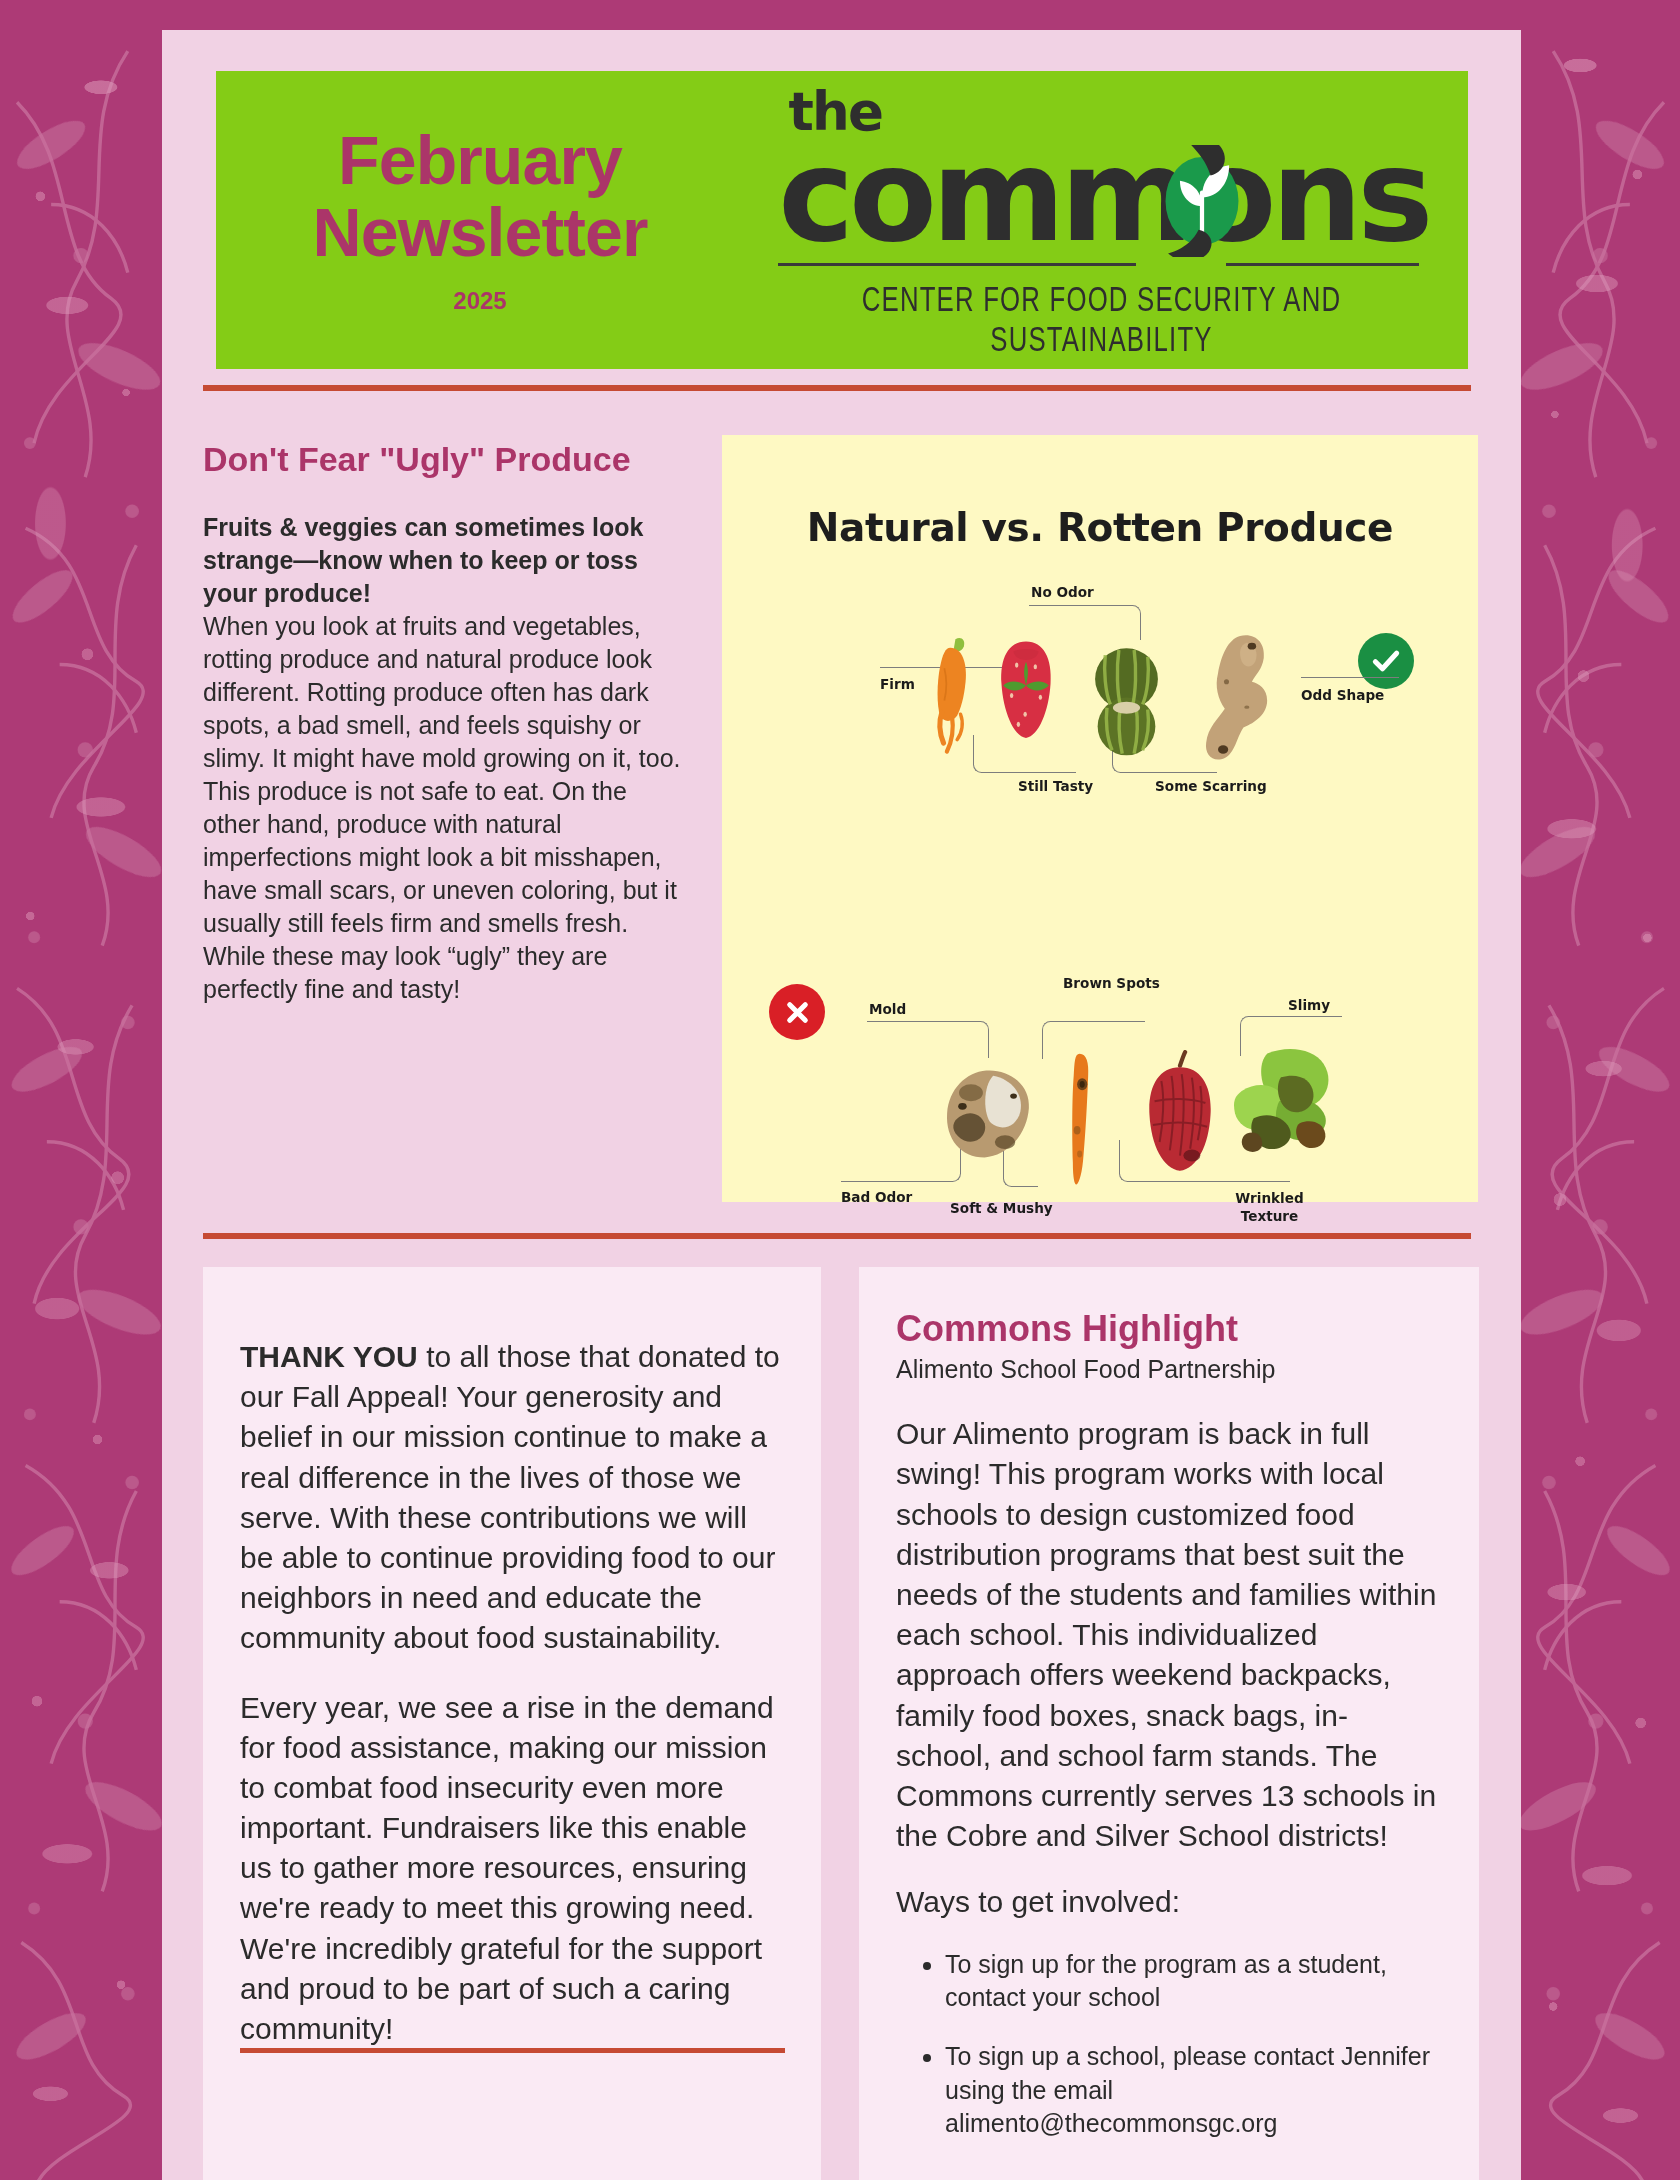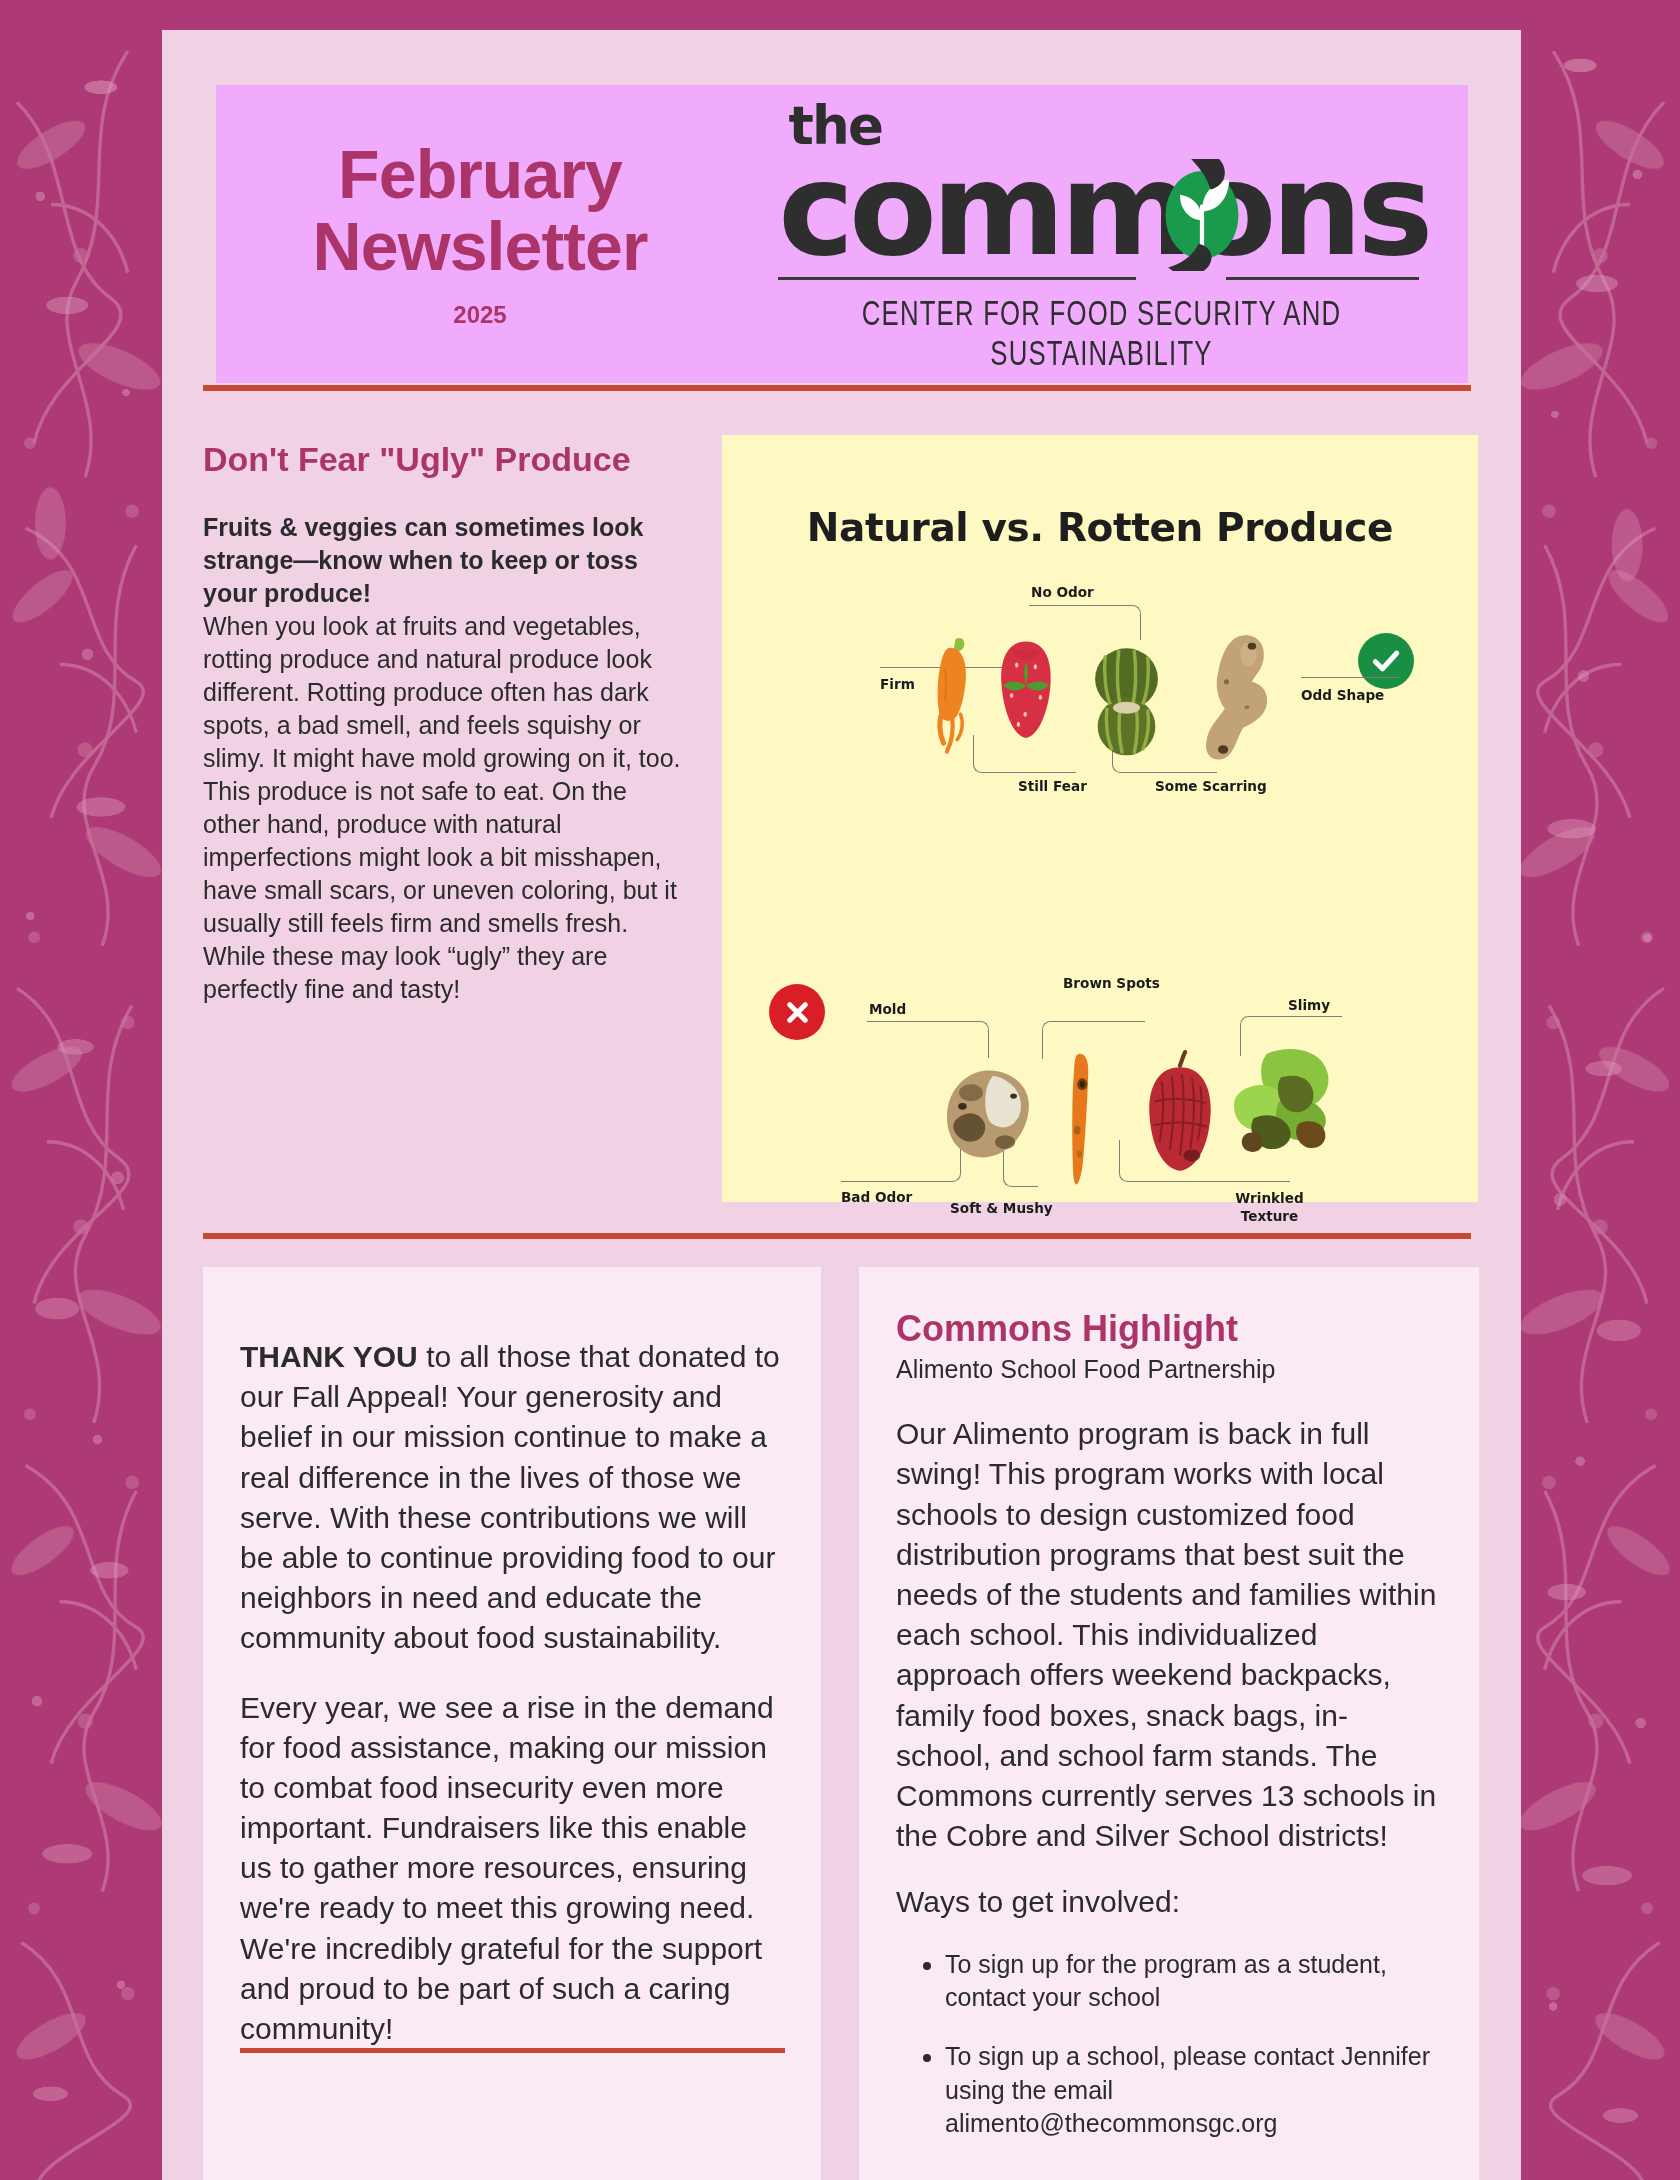--- a/index.html
+++ b/index.html
@@ -75,24 +75,24 @@
     top: 30px;
     width: 1359px;
     height: 2151px;
     background: #f1d2e4;
   }
 
   
   .masthead {
     position: absolute;
     left: 216px;
-    top: 85px;
+    top: 71px;
     width: 1252px;
     height: 298px;
-    background: #f0abfc;
+    background: #84cc16;
     display: flex;
     align-items: center;
   }
   .masthead-left {
     width: 511px;
     text-align: center;
     padding-left: 8.5px;
   }
   .mast-title {
     color: #ab3569;
@@ -435,21 +435,21 @@
 
     <div class="leader" style="left:307px; top:170px; width:111px; height:34px; border-top-width:1.7px; border-right-width:1.7px; border-top-right-radius:8.5px;"></div>
     <div class="leader" style="left:158px; top:232px; width:124px; height:0; border-top-width:1.7px;"></div>
     <div class="leader" style="left:579px; top:242px; width:98px; height:0; border-top-width:1.7px;"></div>
     <div class="leader" style="left:251px; top:300px; width:102px; height:37px; border-bottom-width:1.7px; border-left-width:1.7px; border-bottom-left-radius:8.5px;"></div>
     <div class="leader" style="left:390px; top:300px; width:104px; height:37px; border-bottom-width:1.7px; border-left-width:1.7px; border-bottom-left-radius:8.5px;"></div>
 
     <div class="info-label" style="left:309px; top:149px;">No Odor</div>
     <div class="info-label" style="left:158px; top:241px;">Firm</div>
     <div class="info-label" style="left:579px; top:252px;">Odd Shape</div>
-    <div class="info-label" style="left:296px; top:343px;">Still Fear</div>
+    <div class="info-label" style="left:296px; top:343px;">Still Tasty</div>
     <div class="info-label" style="left:433px; top:343px;">Some Scarring</div>
 
     <svg class="produce" style="left:196px; top:199px;" width="68" height="128" viewBox="0 0 80 150">
       <path d="M44 6 C50 2 56 6 54 14 C52 20 46 22 42 18 Z" fill="#8fbf3e"></path>
       <path d="M38 16 C52 16 58 34 56 56 C54 76 50 88 46 96 C40 104 30 104 26 96 C22 84 22 58 26 38 C29 24 32 16 38 16 Z" fill="#ed8421"></path>
       <path d="M28 92 C24 104 26 118 30 128" stroke="#ed8421" stroke-width="6" fill="none" stroke-linecap="round"></path>
       <path d="M40 96 C42 110 40 126 34 138" stroke="#ed8421" stroke-width="5" fill="none" stroke-linecap="round"></path>
       <path d="M50 94 C54 104 52 116 46 124" stroke="#ed8421" stroke-width="4" fill="none" stroke-linecap="round"></path>
       <path d="M31 40 C34 52 34 66 31 78" stroke="#cf6d12" stroke-width="2" fill="none" opacity=".6"></path>
     </svg>

